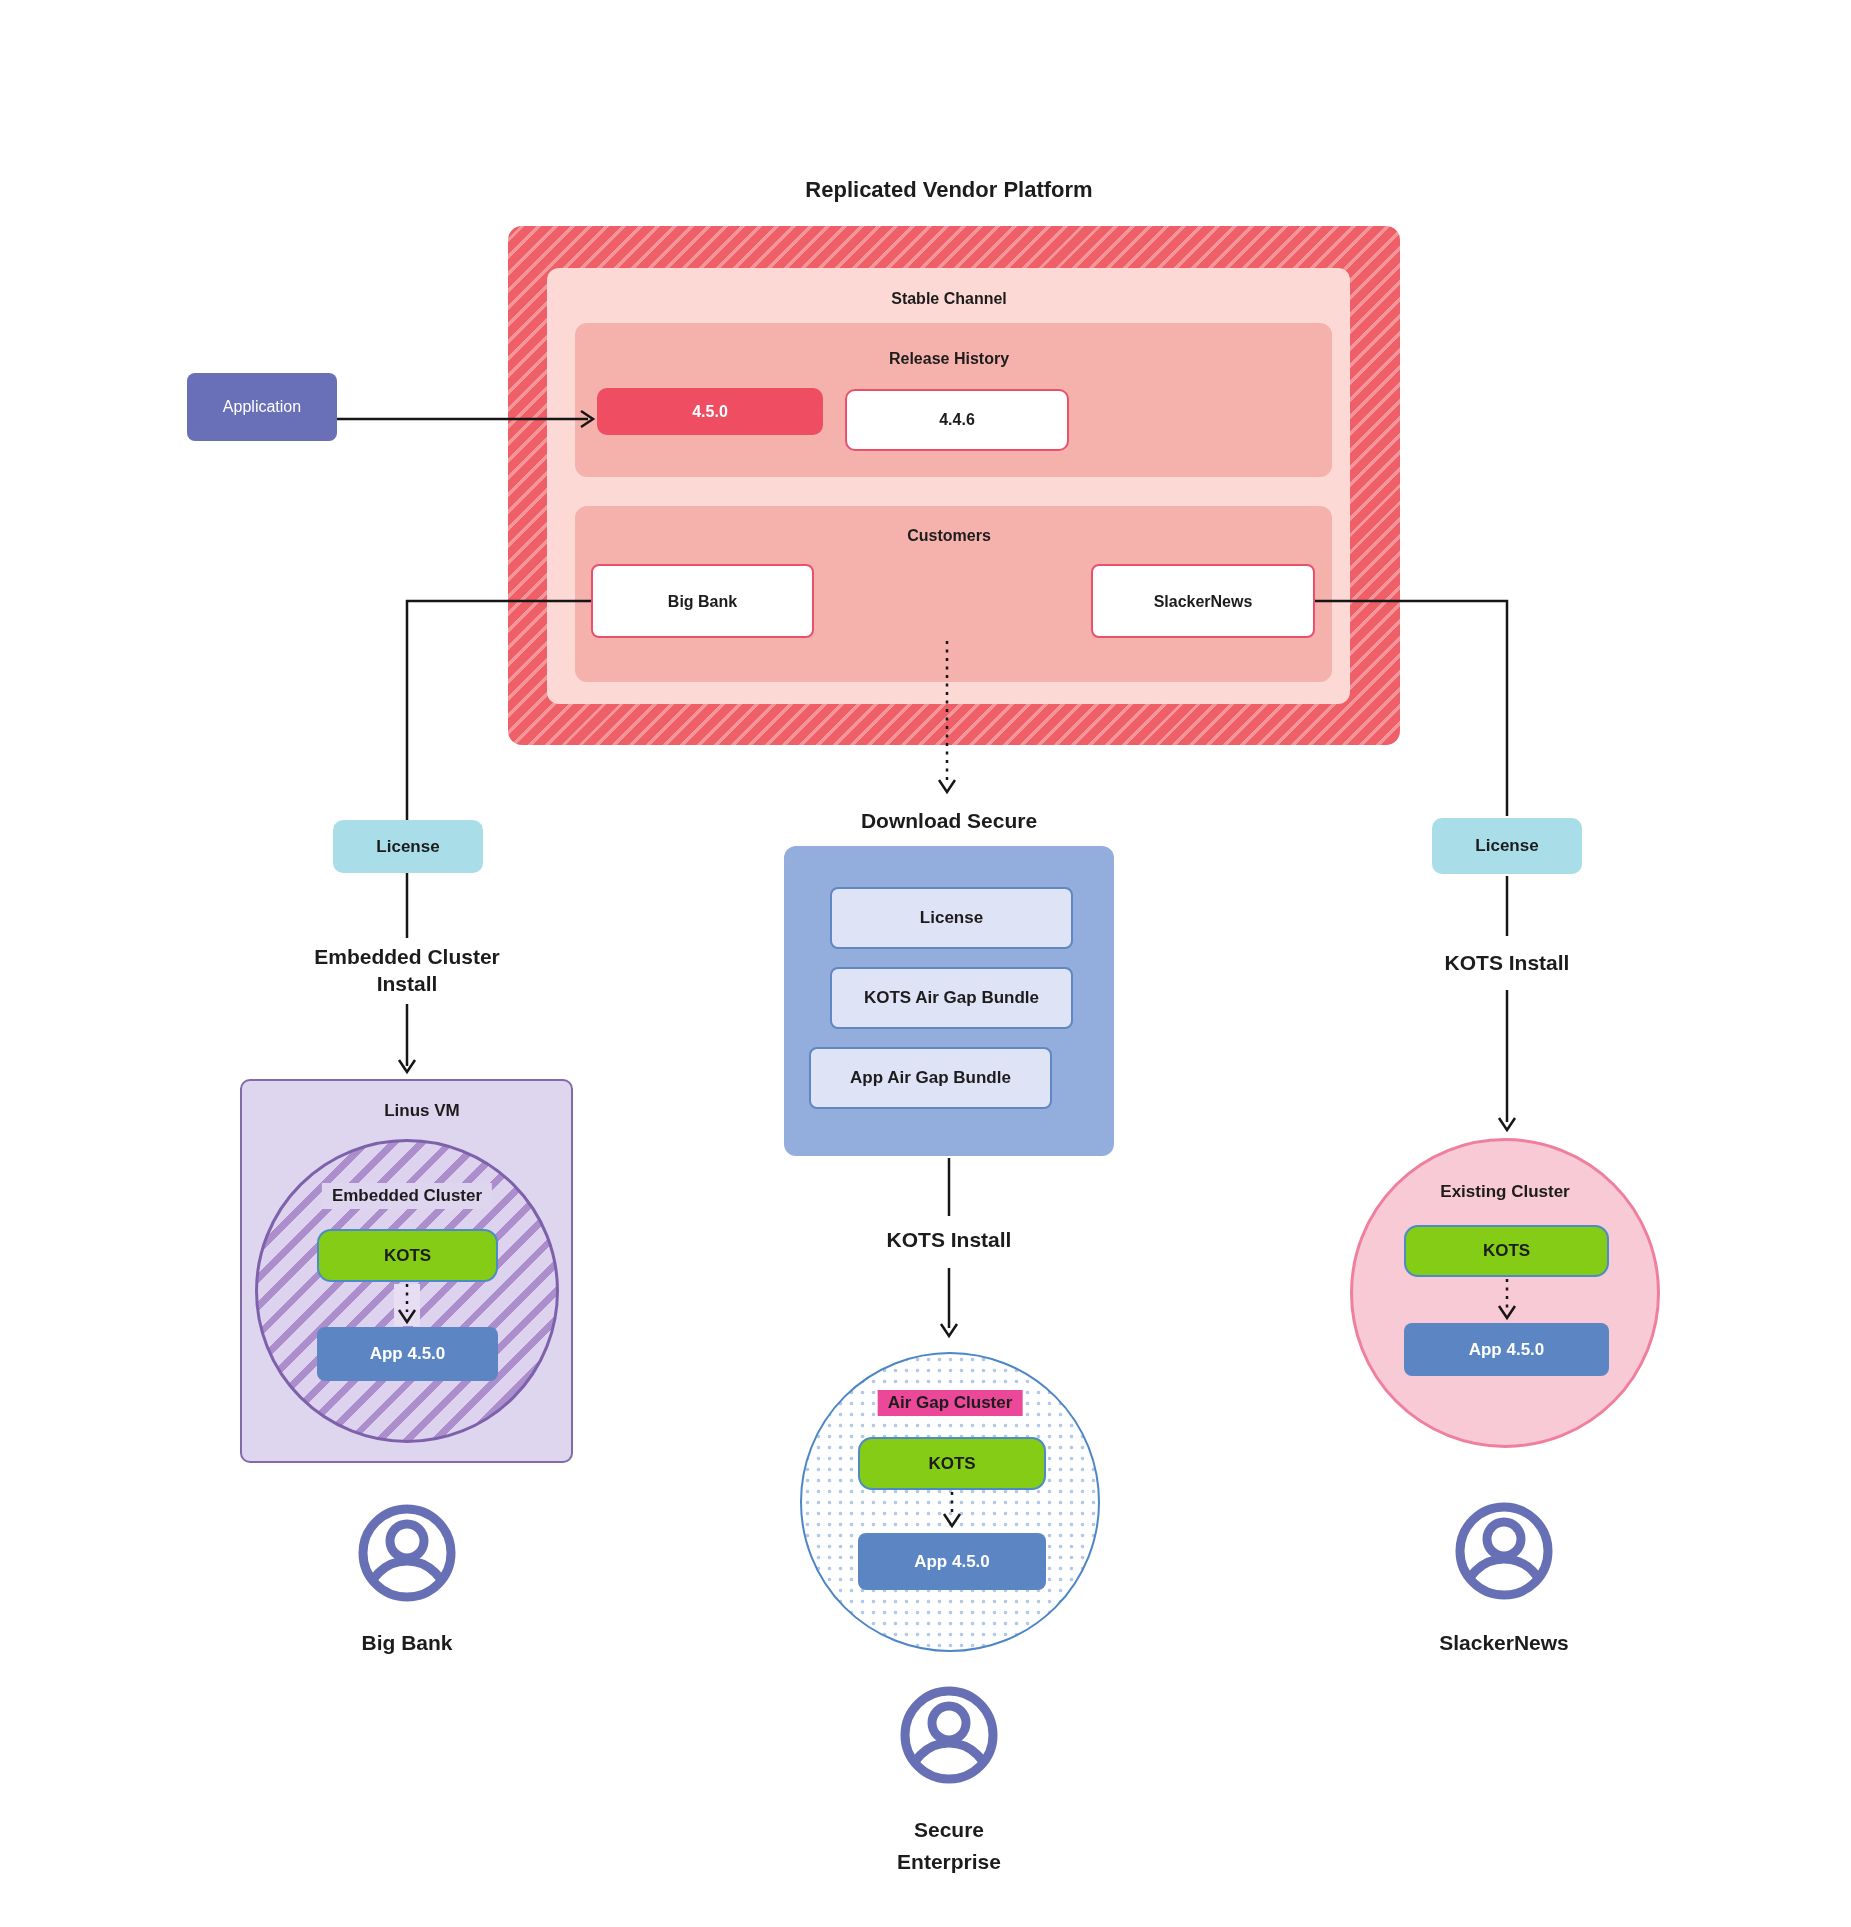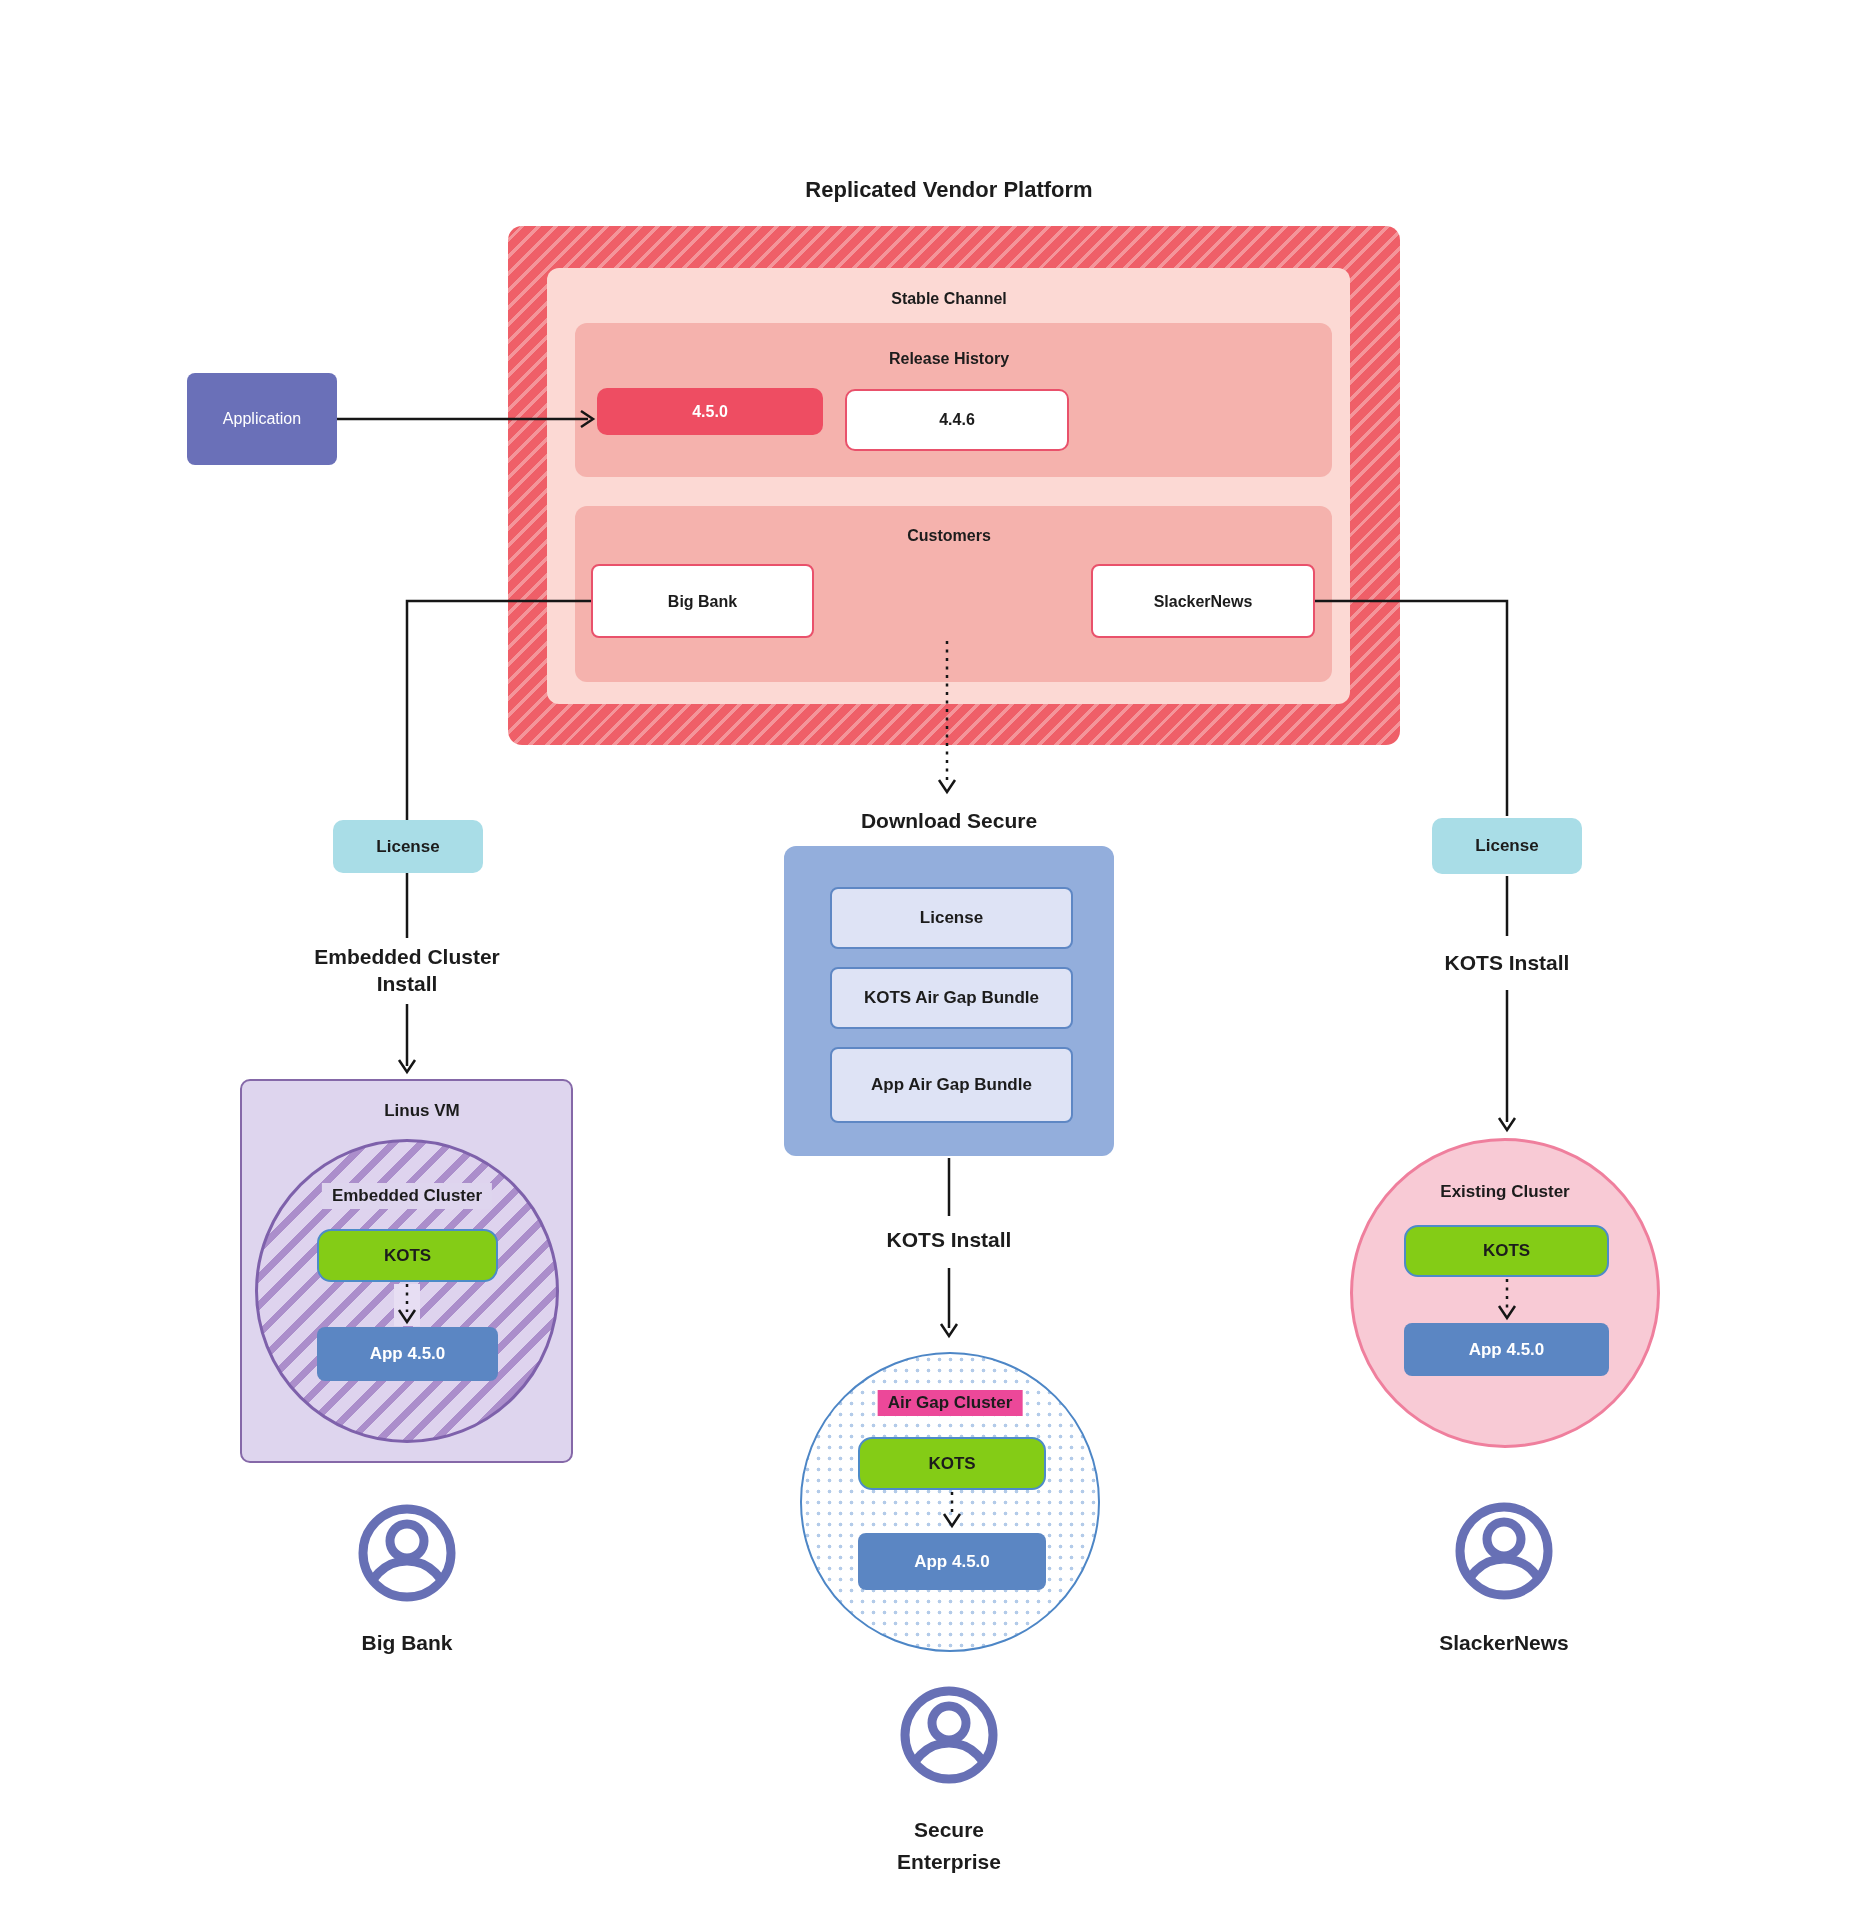--- a/index.html
+++ b/index.html
@@ -68,21 +68,21 @@
 
   <div class="abs salmon" style="left:575px;top:506px;width:757px;height:176px;"></div>
   <div class="clabel section-label" style="left:949px;top:536px;">Customers</div>
   <div class="abs flex customer" style="left:591px;top:564px;width:223px;height:74px;">
       <span>Big Bank</span>
     </div>
   <div class="abs flex customer" style="left:1091px;top:564px;width:224px;height:74px;">
       <span>SlackerNews</span>
     </div>
 
-  <div class="abs flex application" style="left:187px;top:373px;width:150px;height:92px;">Application</div>
+  <div class="abs flex application" style="left:187px;top:373px;width:150px;height:68px;">Application</div>
 
   <div class="abs flex license-chip" style="left:333px;top:820px;width:150px;height:53px;">License</div>
   <div class="clabel big-label" style="left:407px;top:970px;line-height:27px;">
     <span>Embedded Cluster</span><br>
     <span>Install</span>
   </div>
   <div class="abs vm-box" style="left:240px;top:1079px;width:333px;height:384px;"></div>
   <div class="clabel circ-label" style="left:422px;top:1111px;">Linus VM</div>
   <div class="abs hatch-circle" style="left:255px;top:1139px;width:304px;height:304px;"></div>
   <div class="abs band" style="left:394px;top:1284px;width:26px;height:42px;"></div>
@@ -101,21 +101,21 @@
       <circle cx="52" cy="40" r="17" fill="none" stroke="#6770b5" stroke-width="9"></circle>
       <path d="M12 100 A 40 40 0 0 1 92 100" fill="none" stroke="#6770b5" stroke-width="9" clip-path="url(#uc1)"></path>
     </svg>
   </div>
   <div class="clabel user-label" style="left:407px;top:1643px;">Big Bank</div>
 
   <div class="clabel big-label" style="left:949px;top:821px;">Download Secure</div>
   <div class="abs portal" style="left:784px;top:846px;width:330px;height:310px;"></div>
   <div class="abs flex portal-item" style="left:830px;top:887px;width:243px;height:62px;">License</div>
   <div class="abs flex portal-item" style="left:830px;top:967px;width:243px;height:62px;">KOTS Air Gap Bundle</div>
-  <div class="abs flex portal-item" style="left:830px;top:1047px;width:243px;height:76px;">App Air Gap Bundle</div>
+  <div class="abs flex portal-item" style="left:809px;top:1047px;width:243px;height:62px;">App Air Gap Bundle</div>
   <div class="clabel big-label" style="left:949px;top:1240px;">KOTS Install</div>
 
   <div class="abs dot-circle" style="left:800px;top:1352px;width:300px;height:300px;"></div>
   <div class="clabel bg-pill" style="left:950px;top:1403px;background:#ec4899;">Air Gap Cluster</div>
   <div class="abs flex kots-box" style="left:858px;top:1437px;width:188px;height:53px;">KOTS</div>
   <div class="abs flex app-blue" style="left:858px;top:1533px;width:188px;height:57px;">App 4.5.0</div>
 
   <div class="abs" style="left:897px;top:1683px;width:104px;height:104px;">
     <svg width="104" height="104" viewBox="0 0 104 104">
       <defs>

